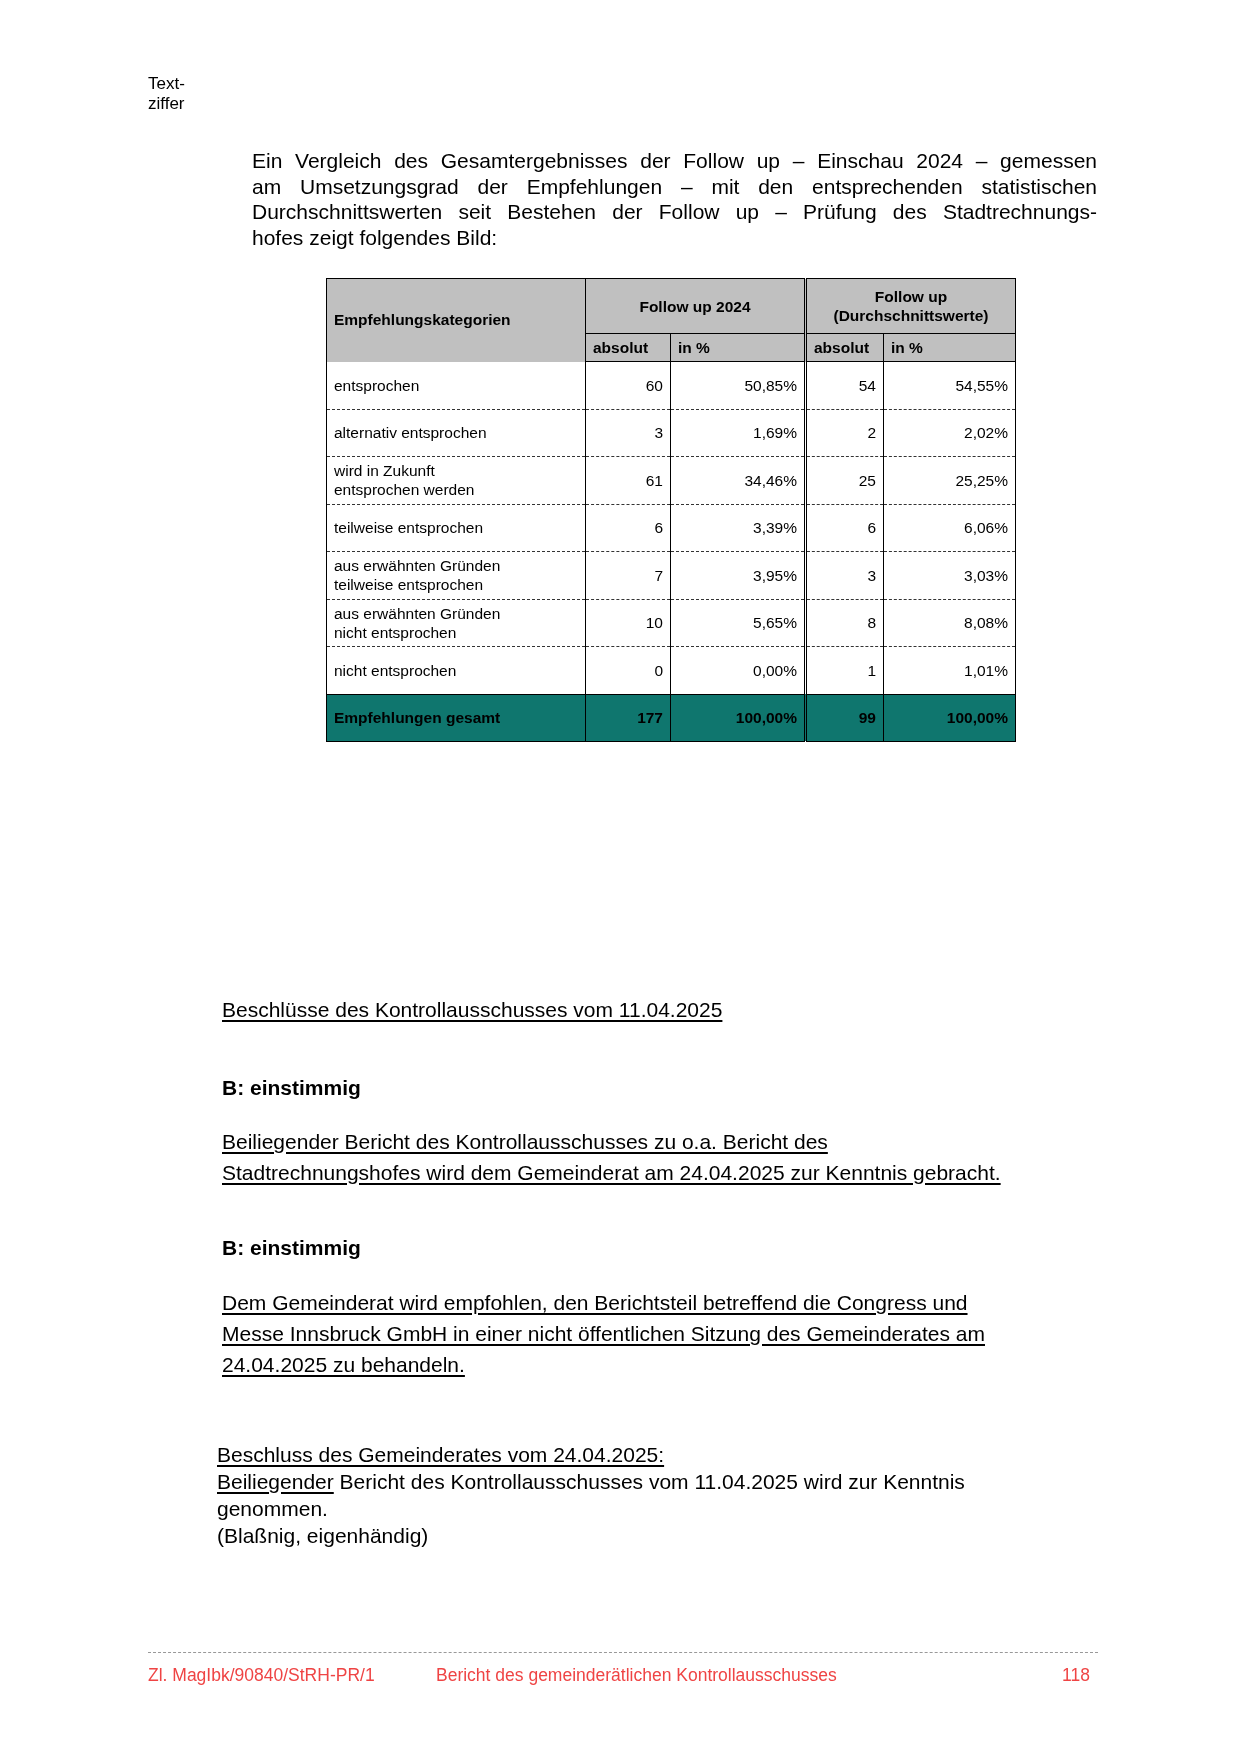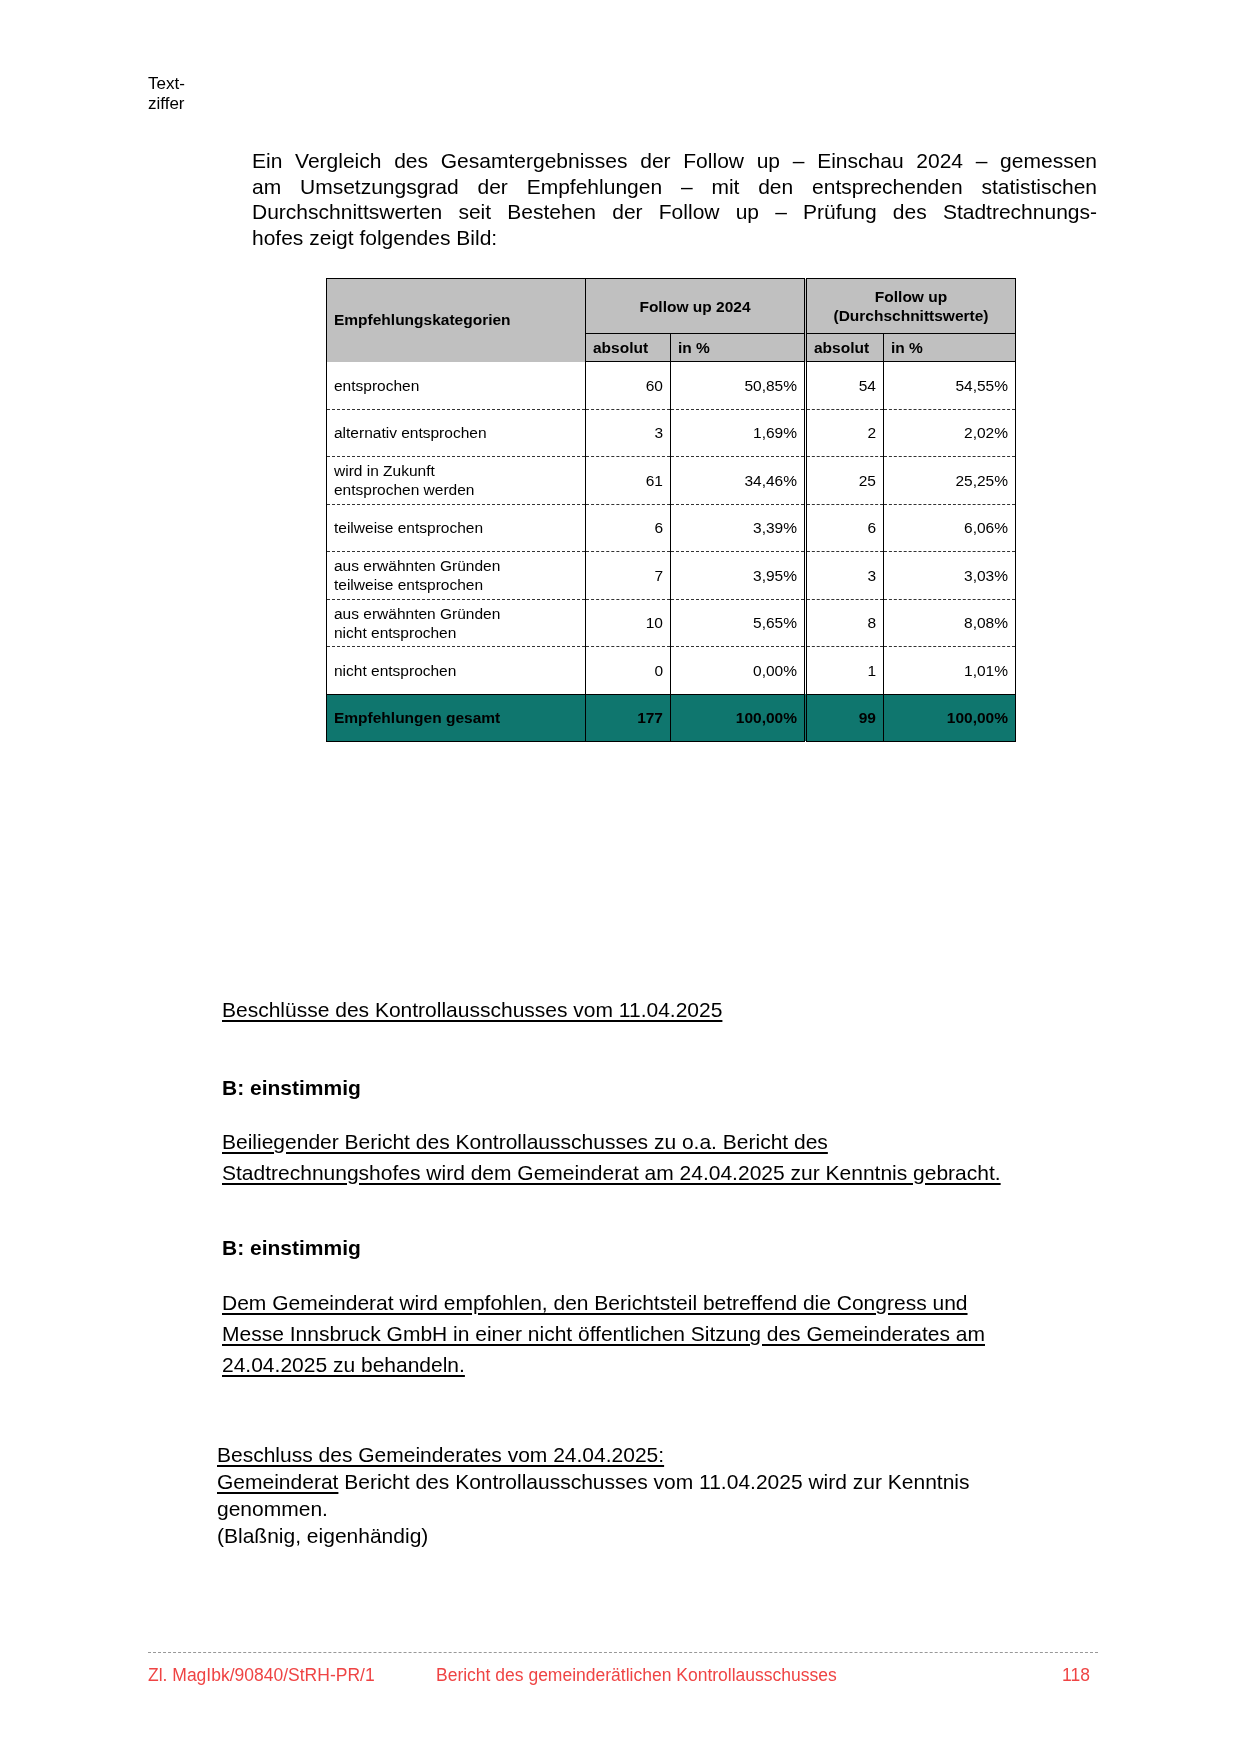--- a/index.html
+++ b/index.html
@@ -161,21 +161,21 @@
 <div class="abs bold" style="top:1236px;">B: einstimmig</div>
 
 <div class="abs upara" style="top:1287px;">
   <span>Dem Gemeinderat wird empfohlen, den Berichtsteil betreffend die Congress und</span>
   <span>Messe Innsbruck GmbH in einer nicht öffentlichen Sitzung des Gemeinderates am</span>
   <span>24.04.2025 zu behandeln.</span>
 </div>
 
 <div class="abs gr" style="top:1441px;">
   <span class="l u">Beschluss des Gemeinderates vom 24.04.2025:</span>
-  <span class="l"><span class="u">Gemeinderat</span><span> Bericht des Kontrollausschusses vom 11.04.2025 wird zur Kenntnis</span></span>
+  <span class="l"><span class="u">Beiliegender</span><span> Bericht des Kontrollausschusses vom 11.04.2025 wird zur Kenntnis</span></span>
   <span class="l">genommen.</span>
   <span class="l">(Blaßnig, eigenhändig)</span>
 </div>
 
 <div class="abs foot-line"></div>
 <div class="abs foot" style="left:148px;">Zl. MagIbk/90840/StRH-PR/1</div>
 <div class="abs foot" style="left:436px;">Bericht des gemeinderätlichen Kontrollausschusses</div>
 <div class="abs foot" style="left:1062px;">118</div>
 
 </body></html>

